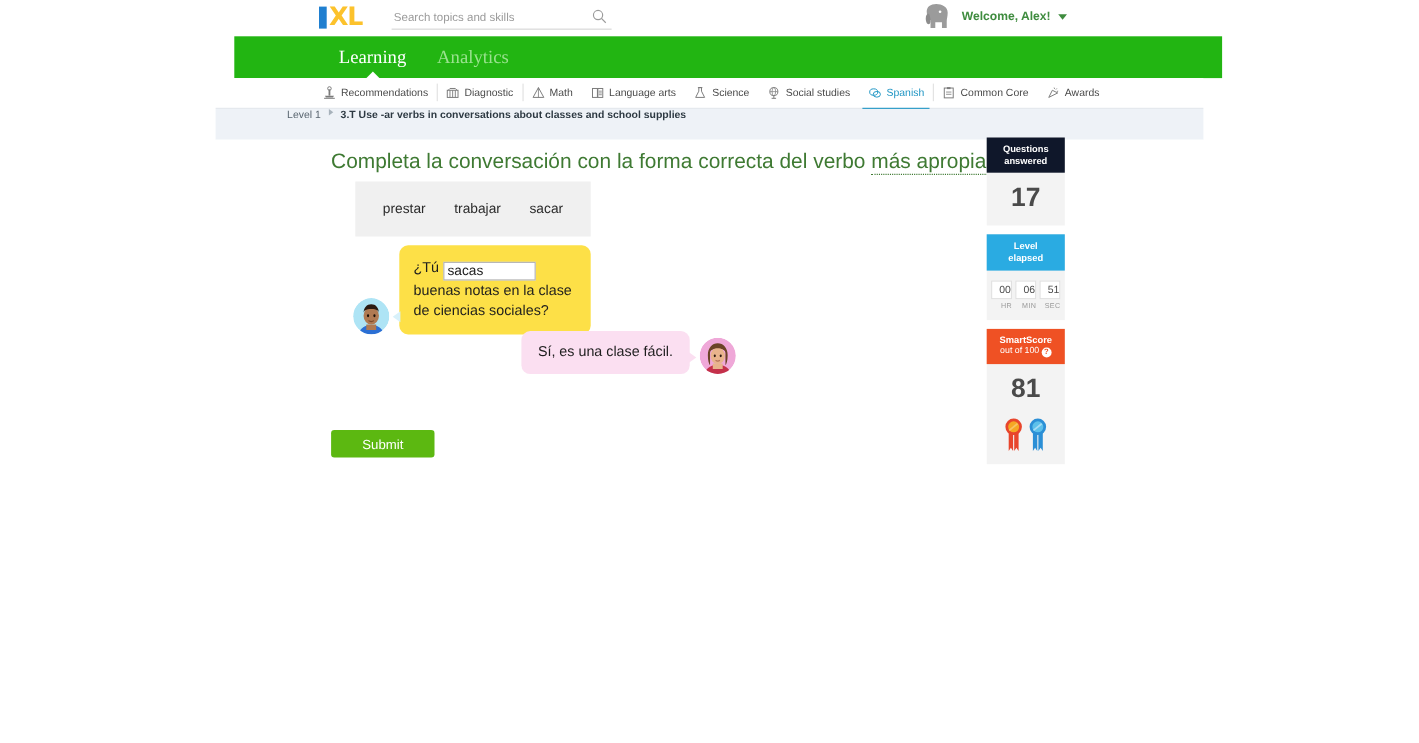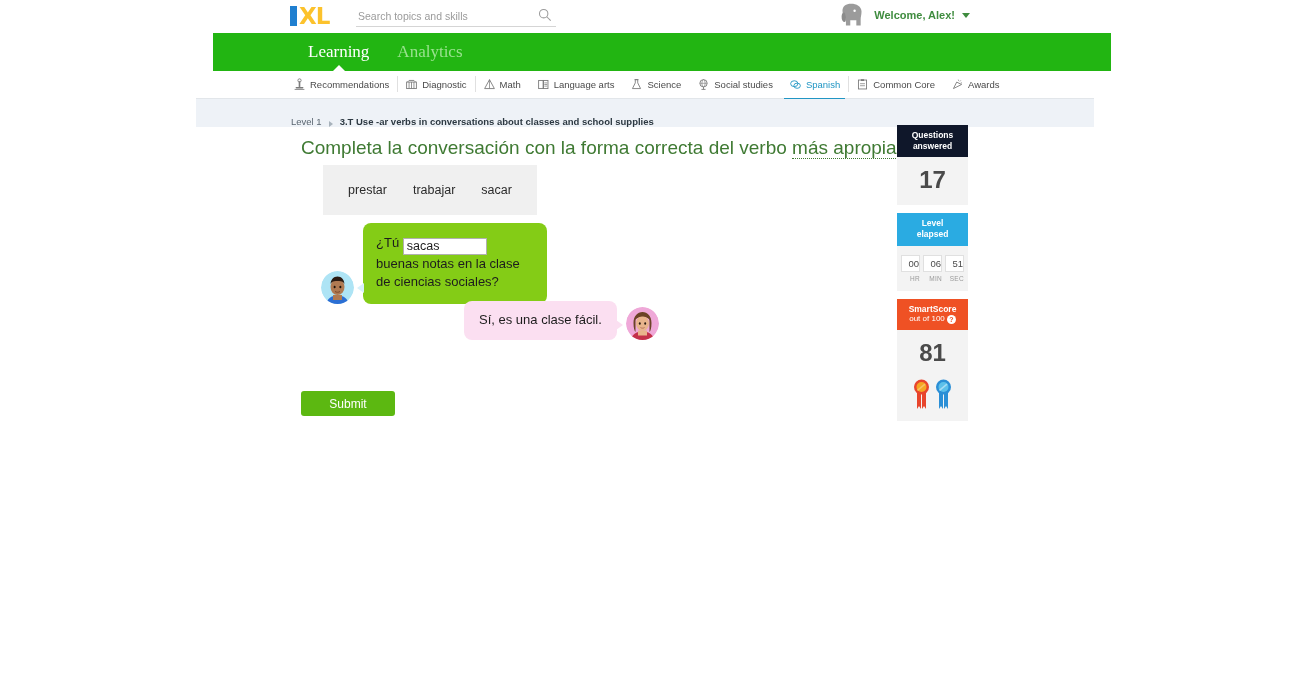--- a/index.html
+++ b/index.html
@@ -110,22 +110,22 @@
   .subnav-item.active::after {
     content: ""; position: absolute; left: 3px; right: 3px; bottom: -1px;
     height: 2px; background: #2196c4;
   }
   .subnav-icon { width: 13px; height: 13px; flex: 0 0 13px; }
 
   
   .crumbbar {
     position: absolute; left: 196px; top: 99px; width: 898px; height: 28px;
     background: #eef2f7;
-    display: flex; align-items: flex-end;
-    padding-left: 95px;
+    display: flex; align-items: flex-start;
+    padding-left: 65px;
     gap: 7px;
   }
   .crumb-level { font-size: 9.5px; color: #5a6670; cursor: pointer; }
   .crumb-sep {
     width: 0; height: 0;
     border-top: 3.5px solid transparent;
     border-bottom: 3.5px solid transparent;
     border-left: 4px solid #a7b2bb;
   }
   .crumb-skill { font-size: 9.5px; color: #2d3942; font-weight: bold; }
@@ -149,23 +149,23 @@
   }
   .wordbank-word {
     font-size: 12.5px; color: #2b2b2b;
     font-family: "Liberation Sans", sans-serif;
   }
 
   
   .bubble-row-1 { position: absolute; left: 125px; top: 96px; display: flex; align-items: flex-end; gap: 9px; }
   .avatar { width: 33px; height: 33px; border-radius: 50%; overflow: hidden; flex: 0 0 33px; }
   .bubble {
-    background: #84cc16;
+    background: #fde047;
     border-radius: 8px;
-    padding: 11px 21px 12px 13px;
+    padding: 11px 11px 12px 13px;
     position: relative;
   }
   .bubble::after {
     content: ""; position: absolute;
     left: -6px; bottom: 11px;
     width: 0; height: 0;
     border-top: 5px solid transparent;
     border-bottom: 5px solid transparent;
     border-right: 7px solid #d8f1fa;
   }
@@ -179,21 +179,21 @@
     border: 1px solid #b0b0b0;
     background: #ffffff;
     font-size: 12.5px; color: #1d1d1d;
     padding: 0 3px;
     font-family: "Liberation Sans", sans-serif;
     vertical-align: -3px;
     outline: none;
   }
 
   
-  .bubble-row-2 { position: absolute; left: 268px; top: 174px; display: flex; align-items: flex-end; gap: 9px; }
+  .bubble-row-2 { position: absolute; left: 278px; top: 174px; display: flex; align-items: flex-end; gap: 9px; }
   .bubble-pink {
     background: #fbdff1;
     border-radius: 8px;
     padding: 10px 15px;
     position: relative;
   }
   .bubble-pink::after {
     content: ""; position: absolute;
     right: -6px; bottom: 10px;
     width: 0; height: 0;

